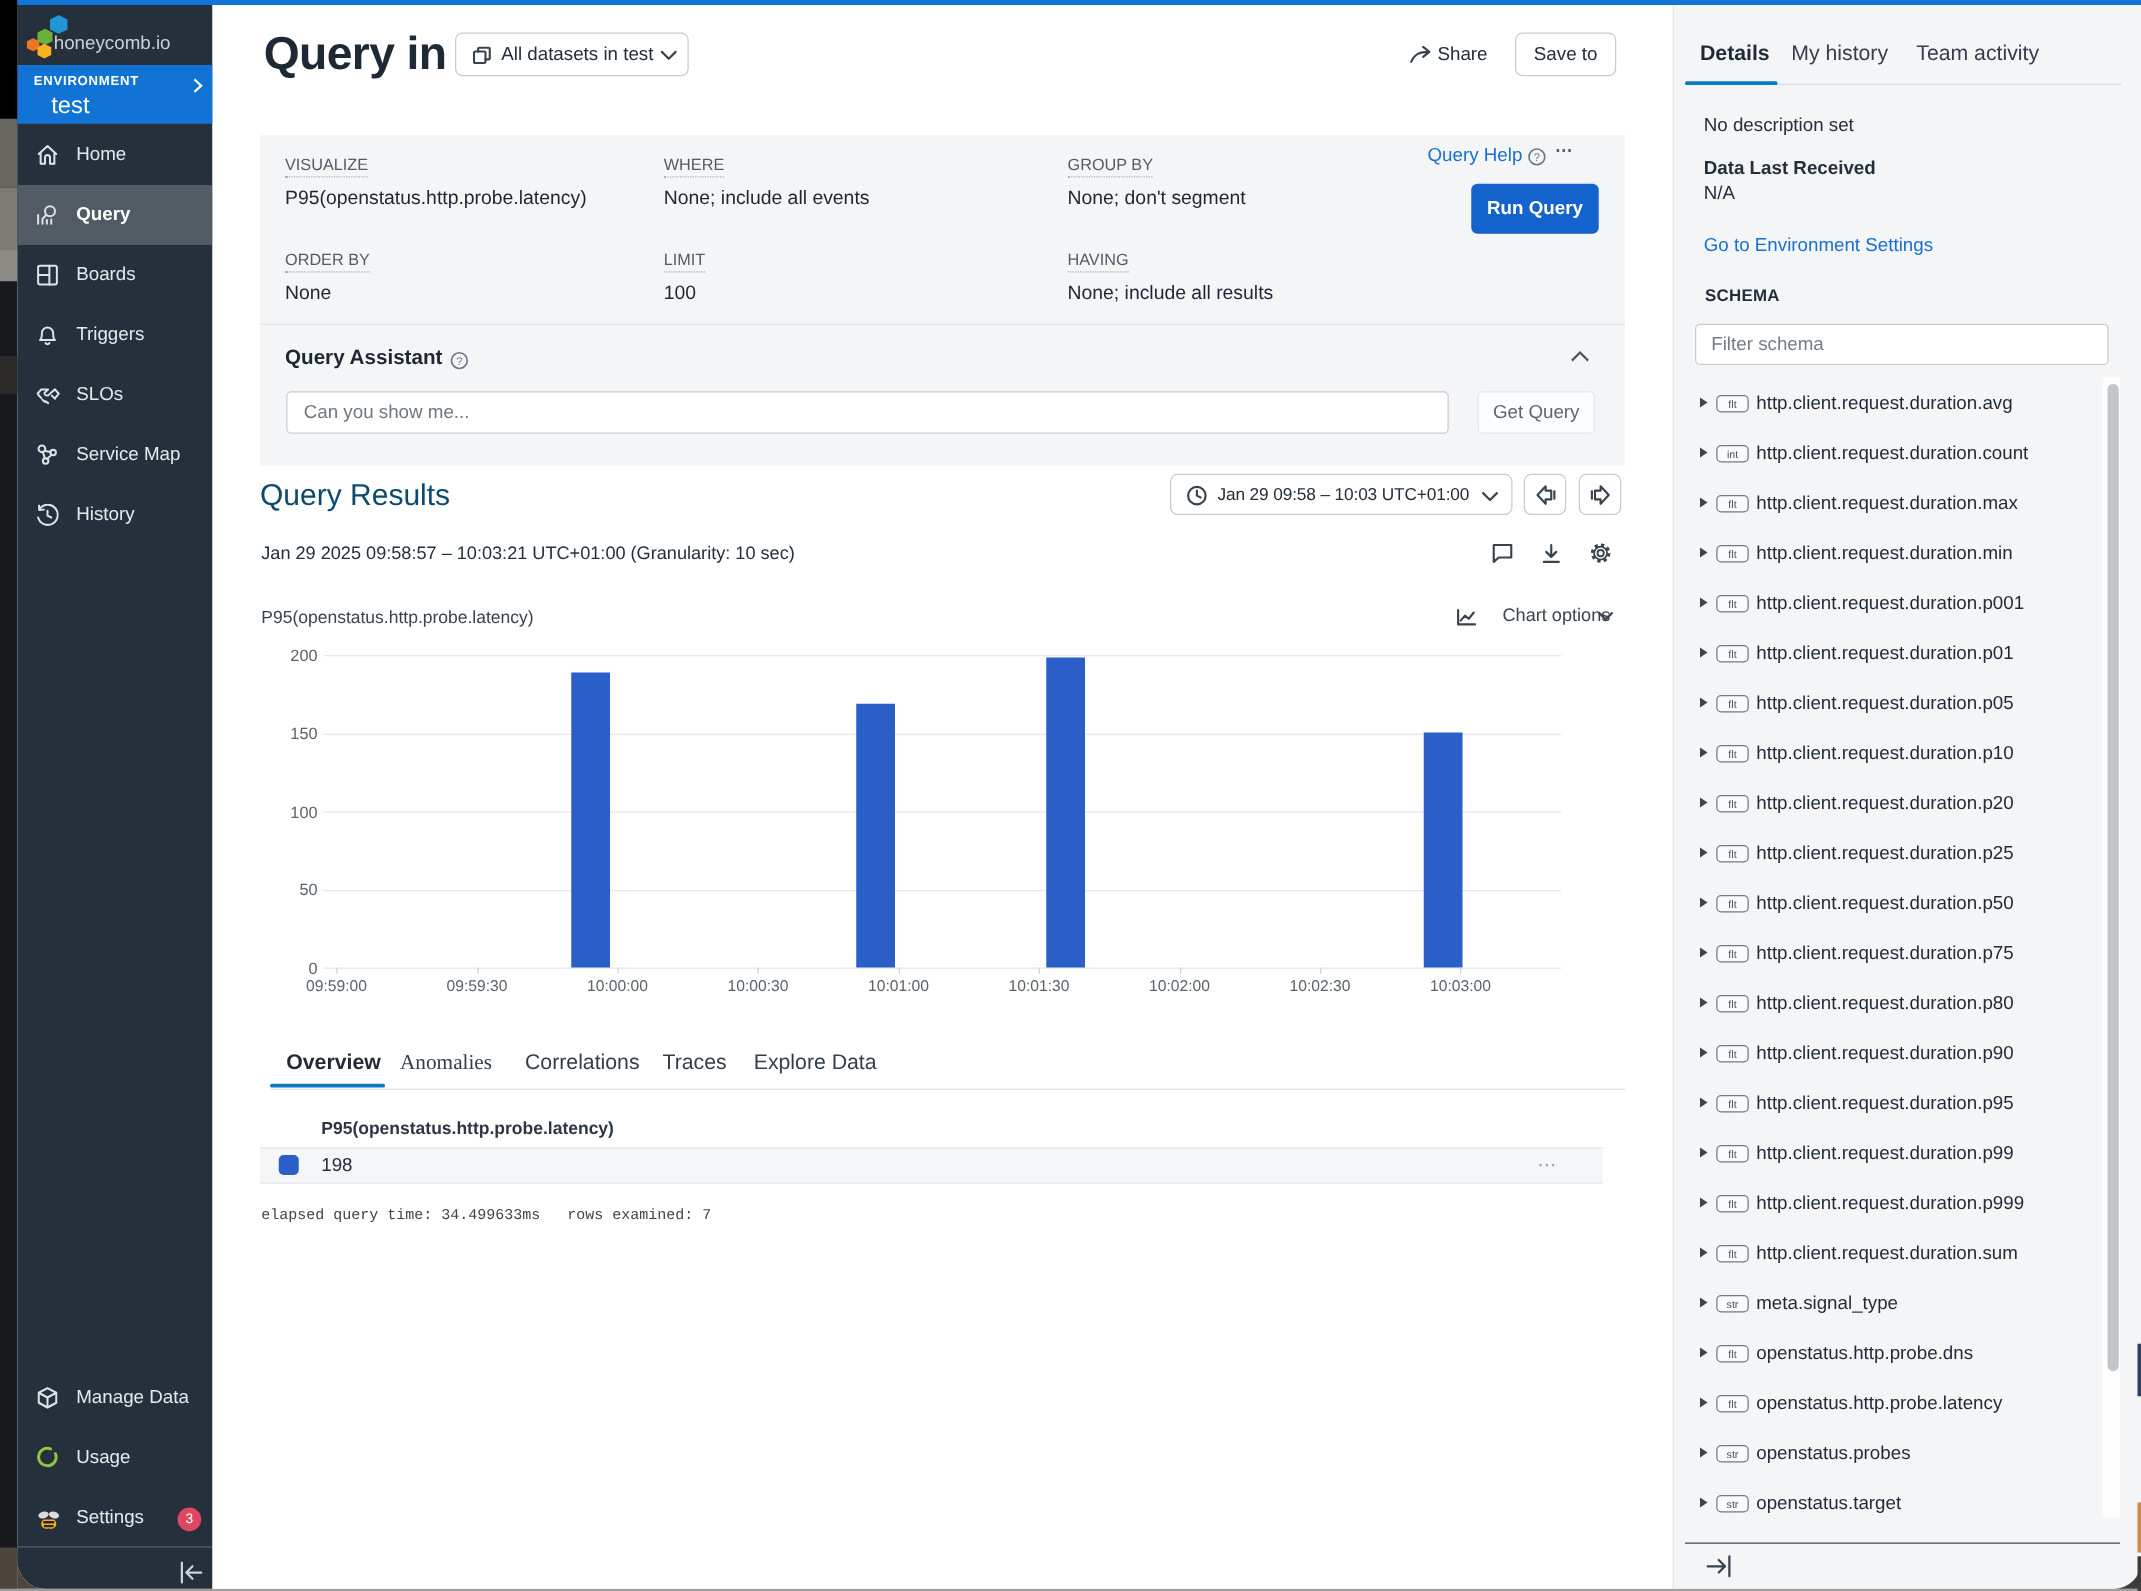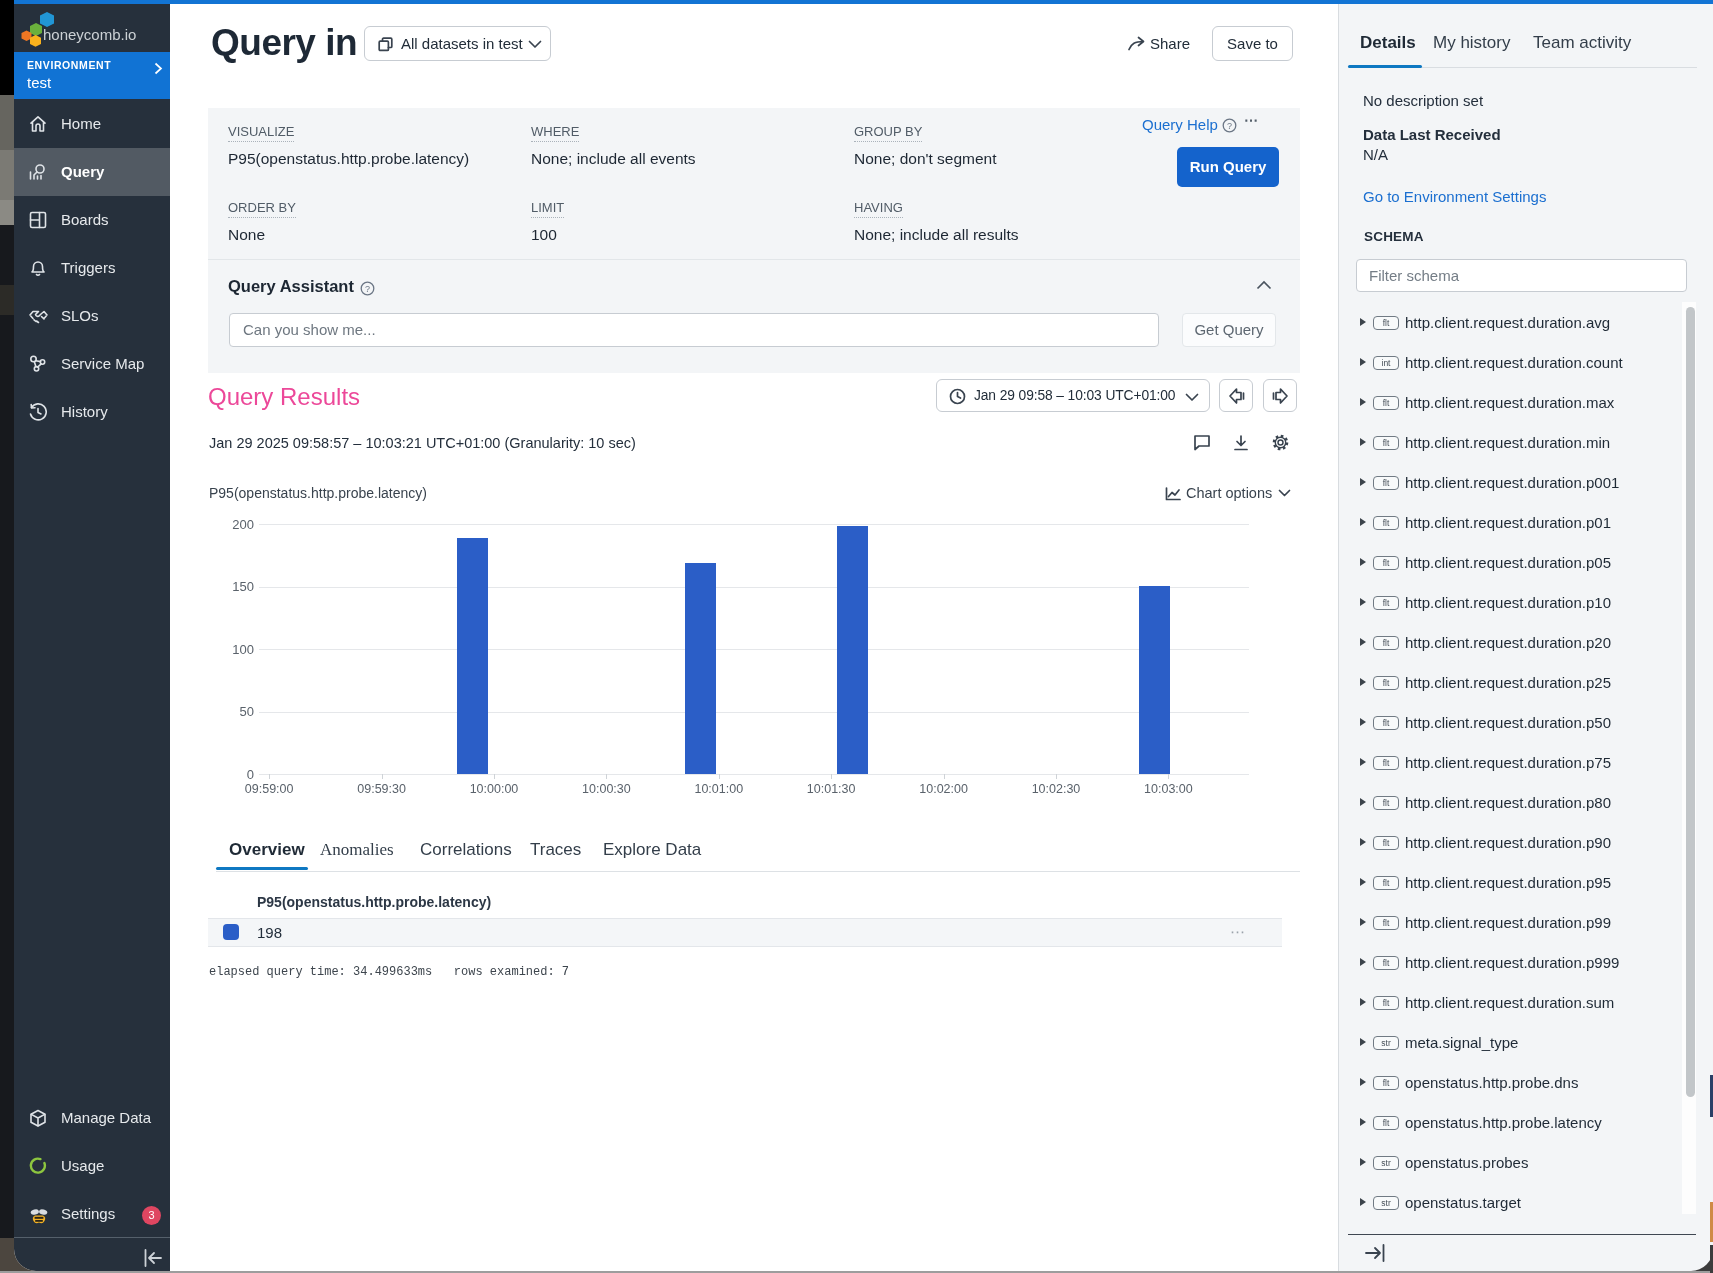--- a/index.html
+++ b/index.html
@@ -11,21 +11,21 @@
 
 #leftstrip { left:0; top:0; width:14px; height:1273px; background:#17191d; }
 #topbar { left:14px; top:0; width:1699px; height:4px; background:#1274d4; }
 #botstrip { left:0; top:1271px; width:1713px; height:2px; background:#9d9d9d; }
 
 
 #sidebar { left:14px; top:4px; width:156px; height:1267px; background:#26303c; border-bottom-left-radius:22px; }
 #corner-bl { left:0px; top:1235px; width:40px; height:38px; background:#4c463f; z-index:-1;}
 #envblock { left:0; top:48px; width:180px; height:47px; background:#1173d4; color:#fff; }
 #envblock .l1 { position:absolute; left:13px; top:7px; font-size:10.5px; font-weight:600; letter-spacing:.6px; }
-#envblock .l2 { position:absolute; left:13px; top:22px; font-size:15px; }
+#envblock .l2 { position:absolute; left:27px; top:22px; font-size:19px; }
 .nav { left:0; width:156px; height:48px; color:#e6e9ec; font-size:15px; }
 .nav.sel { background:#525a63; color:#fff; font-weight:700; }
 .nav svg { position:absolute; left:15px; top:15px; }
 .nav span { position:absolute; left:47px; top:15px; }
 #sb-divider { left:0; top:1233px; width:156px; height:1px; background:#55606b; }
 .badge { position:absolute; left:128px; top:1202px; width:19px; height:19px; border-radius:50%; background:#df4661; color:#fff; font-size:11px; text-align:center; line-height:19px; }
 
 
 #main { left:170px; top:4px; width:1168px; height:1267px; background:#fff; }
 h1 { position:absolute; left:41px; top:18px; font-size:37px; font-weight:700; color:#1e2936; letter-spacing:-0.5px;}
@@ -39,21 +39,21 @@
 #qpanel { position:absolute; left:38px; top:84px; width:1092px; height:265px; background:#f3f5f7;margin-top:20px; }
 #qpanel .divid { position:absolute; left:0px; top:151px; width:1092px; height:1px; background:#e2e6e9; }
 .qlabel { position:absolute; font-size:13px; color:#515c67; border-bottom:1px dotted #aab2ba; padding-bottom:2px; }
 .qval { position:absolute; font-size:15.5px; color:#1d2733; }
 #runq { position:absolute; left:969px; top:39px; width:102px; height:40px; background:#1463cc; border-radius:5px; color:#fff; font-size:15px; font-weight:700; text-align:center; line-height:40px; }
 #qhelp { position:absolute; left:934px; top:8px; font-size:15px; color:#1b6fd0; }
 #qa-title { position:absolute; left:20px; top:169px; font-size:16.5px; font-weight:700; color:#1d2733; }
 #qa-input { position:absolute; left:21px; top:205px; width:930px; height:34px; background:#fff; border:1px solid #c7ccd2; border-radius:4px; color:#6e7780; font-size:15px; line-height:32px; padding-left:13px;}
 #getq { position:absolute; left:974px; top:205px; width:94px; height:34px; background:#fbfcfd; border:1px solid #e3e7ea; border-radius:4px; color:#5d6771; font-size:15px; text-align:center; line-height:32px; }
 
-#qr-title { position:absolute; left:38px; top:379px; font-size:24px; font-weight:500; color:#ec4899; }
+#qr-title { position:absolute; left:38px; top:379px; font-size:24px; font-weight:500; color:#0c4a6e; }
 #timepill { left:766px; top:375px; width:274px; height:33px;text-align:center; }
 #timepill span { position:absolute; left:37px; top:8px; font-size:13.8px; letter-spacing:-0.1px;}
 #navb1 { left:1049px; top:375px; width:34px; height:33px; }
 #navb2 { left:1093px; top:375px; width:34px; height:33px; }
 #metaline { position:absolute; left:39px; top:431px; font-size:14.5px; color:#242f3c; }
 #serlabel { position:absolute; left:39px; top:481px; font-size:14px; color:#39434e; }
 #chartopt { position:absolute; left:995px; top:481px; width:135px; font-size:14.5px; color:#39434e; white-space:nowrap; }
 
 
 .gline { position:absolute; left:89px; width:990px; height:1px; background:#e5e7ea; }
@@ -296,21 +296,21 @@
         <circle cx="9.5" cy="9.5" r="6.6" fill="none" stroke="#39434f" stroke-width="2.4" stroke-dasharray="2.6 2.6"></circle>
         <circle cx="9.5" cy="9.5" r="5.2" fill="none" stroke="#39434f" stroke-width="1.4"></circle>
         <circle cx="9.5" cy="9.5" r="2.5" fill="none" stroke="#39434f" stroke-width="1.5"></circle>
       </svg>
     <div id="serlabel">P95(openstatus.http.probe.latency)</div>
     <div id="chartopt">
       <svg class="ic abs" style="left:0px;top:2px;" width="16" height="14" viewBox="0 0 16 14" stroke-width="1.4">
           <path d="M1.5,1 V12.5 H15"></path>
           <path d="M3.5,9.5 L7,5.5 L10,8 L14,3"></path>
         </svg>
-      <span style="position:absolute;left:21px;top:0px;">Chart options</span>
+      <span style="position:absolute;left:37px;top:0px;">Chart options</span>
       <svg class="ic abs" style="left:113px;top:4px;" width="13" height="9" viewBox="0 0 13 9" stroke-width="1.5">
           <path d="M1.5,1.5 L6.5,6.5 L11.5,1.5"></path>
         </svg>
     </div>
     <div class="gline" style="top:520px;"></div>
     <div class="ylab" style="left:44px;top:512.5px;">200</div>
     <div class="gline" style="top:582.5px;"></div>
     <div class="ylab" style="left:44px;top:575.0px;">150</div>
     <div class="gline" style="top:645px;"></div>
     <div class="ylab" style="left:44px;top:637.5px;">100</div>

